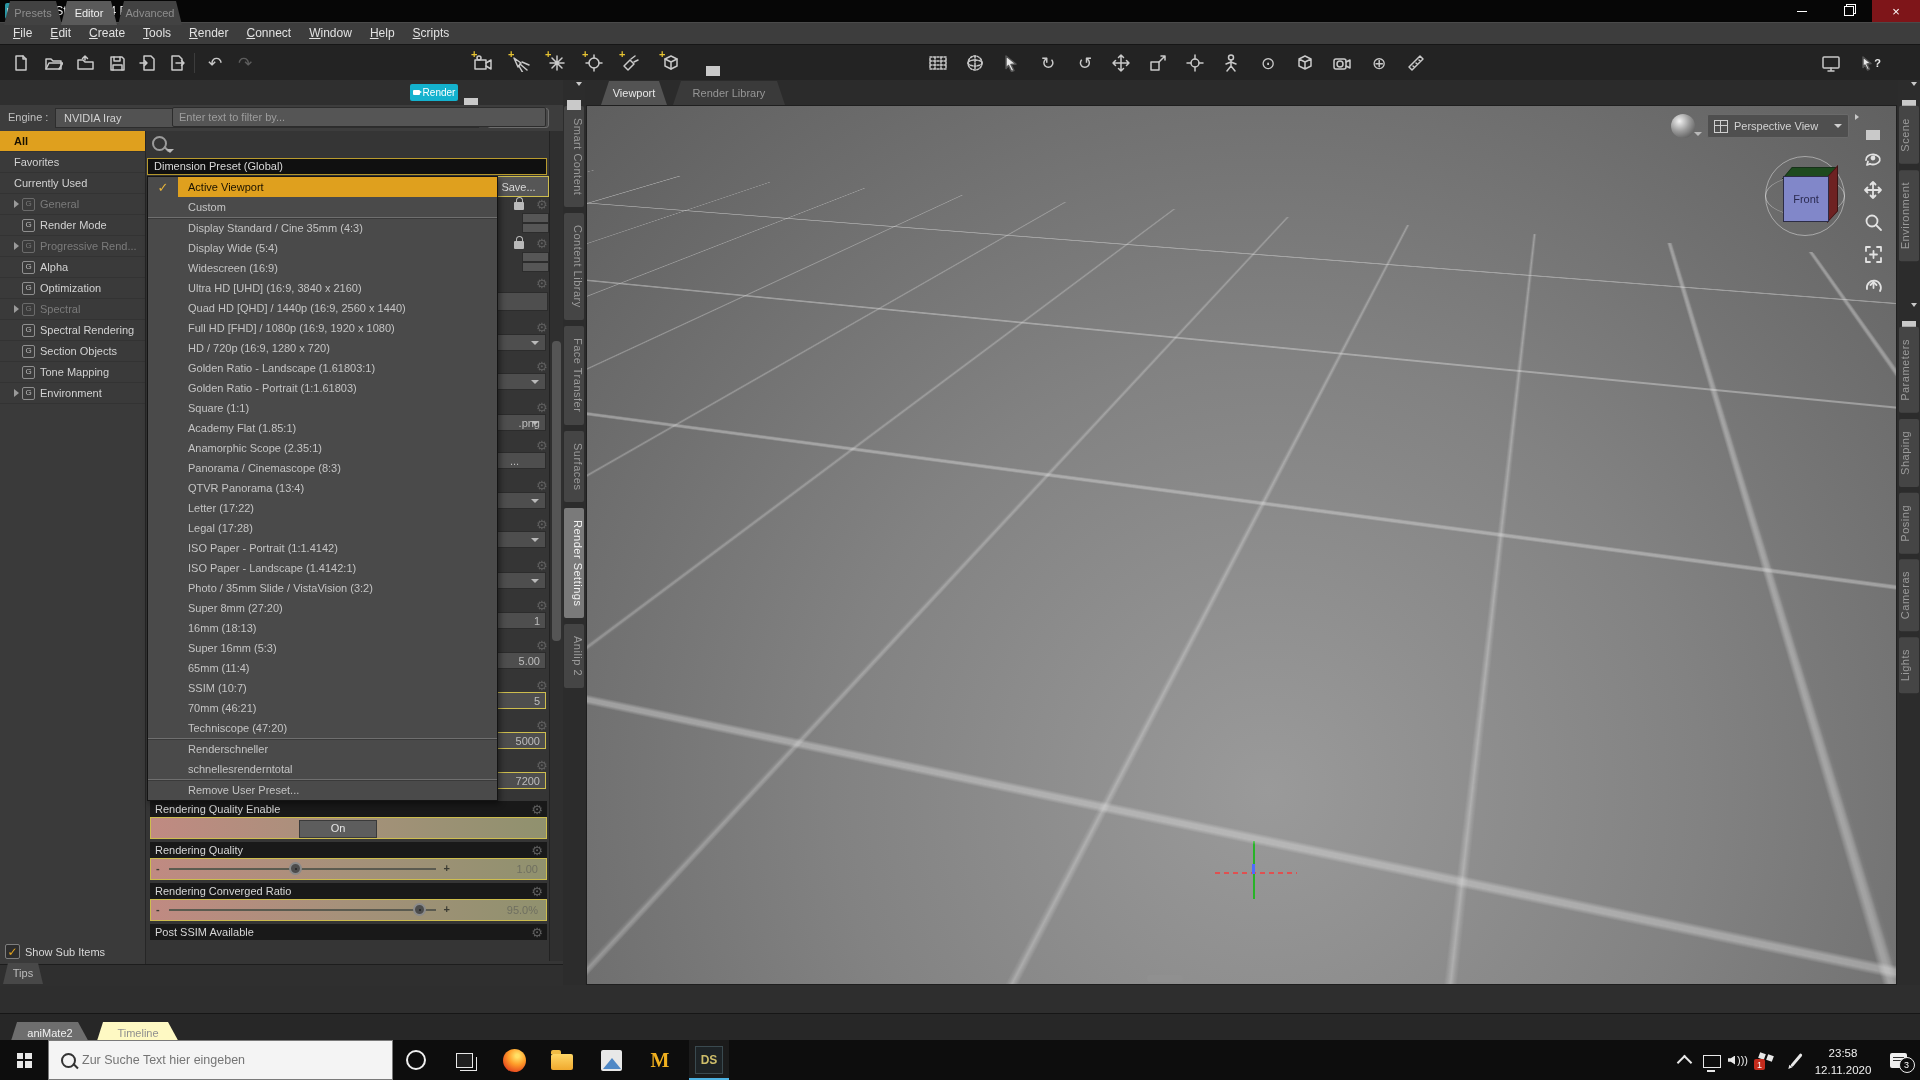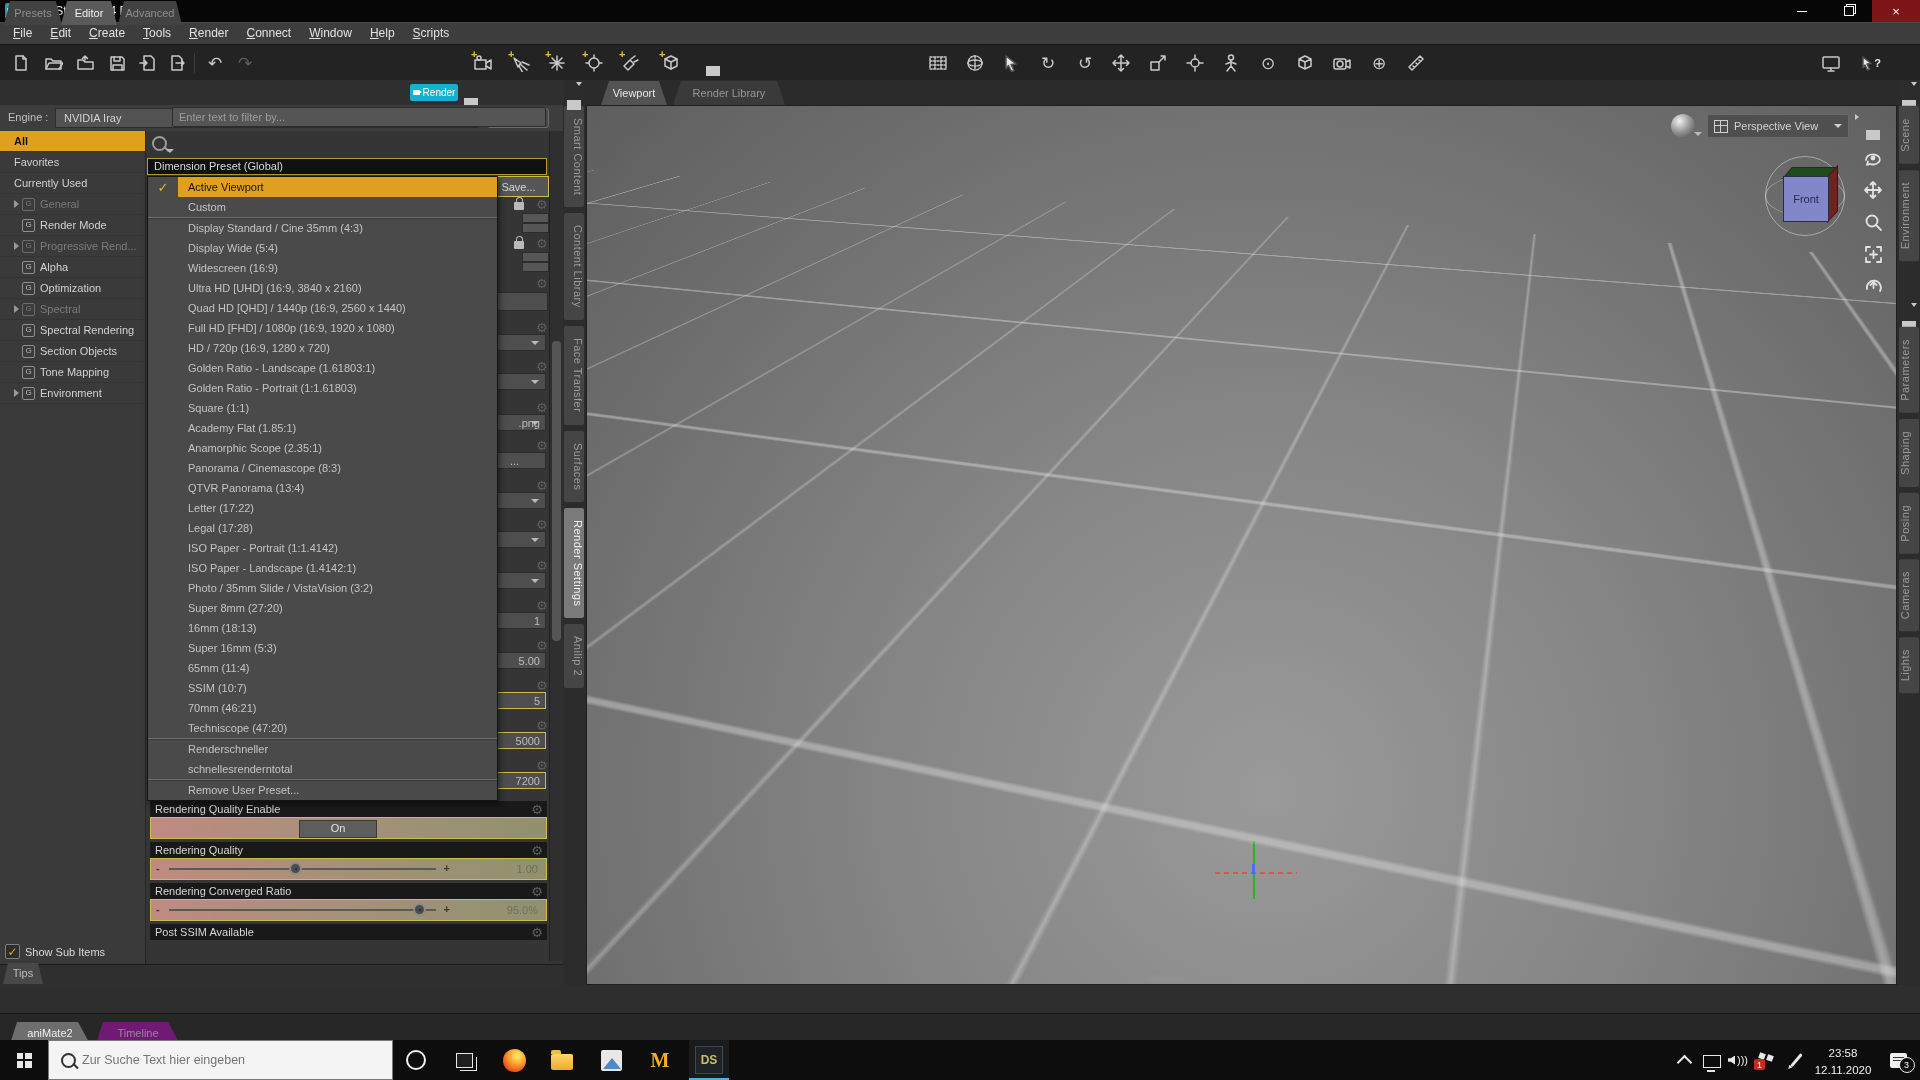--- a/index.html
+++ b/index.html
@@ -173,21 +173,21 @@
   .ring{position:absolute;left:0;top:2px;width:78px;height:78px;border:1px solid rgba(220,220,220,.55);border-radius:50%;}
   .ring2{transform:rotateX(60deg);}
   .cube-front{position:absolute;left:18px;top:22px;width:44px;height:44px;background:#8187c9;border:1px solid #2c2c44;
     color:#2a2a50;display:flex;align-items:center;justify-content:center;font-size:11px;}
   .cube-top{position:absolute;left:22px;top:13px;width:44px;height:10px;background:#1e4a1e;transform:skewX(-40deg);border:1px solid #17311a;}
   .cube-right{position:absolute;left:62px;top:17px;width:9px;height:44px;background:#6e2222;transform:skewY(-48deg);border:1px solid #3c1414;}
   #vp-scroll{left:560px;top:869px;width:36px;height:7px;background:#909090;border-radius:3px;}
 
   
   #bottom-strip{left:0;top:985px;width:1920px;height:55px;background:#272727;border-top:1px solid #161616;margin-top:28px;}
-  .btab{top:8px;height:22px;line-height:22px;text-align:center;color:#8f8f8f;background:#701a75;
+  .btab{top:8px;height:22px;line-height:22px;text-align:center;color:#8f8f8f;background:#fef9c3;
     clip-path:polygon(7px 0,calc(100% - 12px) 0,100% 100%,0 100%);}
   .btab.active{background:#6e6e6e;color:#f0f0f0;}
   #btab-line{left:0;top:30px;width:1920px;height:1px;background:#4c4c4c;}
   #lesson-combo{left:1510px;top:33px;width:190px;height:20px;background:#4a4a4a;border:1px solid #5e5e5e;
     color:#b5b5b5;display:flex;align-items:center;padding:0 8px;box-sizing:border-box;}
   #lesson-combo .dd-arrow{position:static;margin-left:auto;}
   #lesson-film{left:1705px;top:33px;width:24px;height:20px;background:#4a4a4a;border:1px solid #5e5e5e;box-sizing:border-box;
     display:flex;align-items:center;justify-content:center;}
   #lesson-film .grid{width:13px;height:11px;background:
     repeating-linear-gradient(90deg,#9a9a9a 0 2px,transparent 2px 4.5px),

